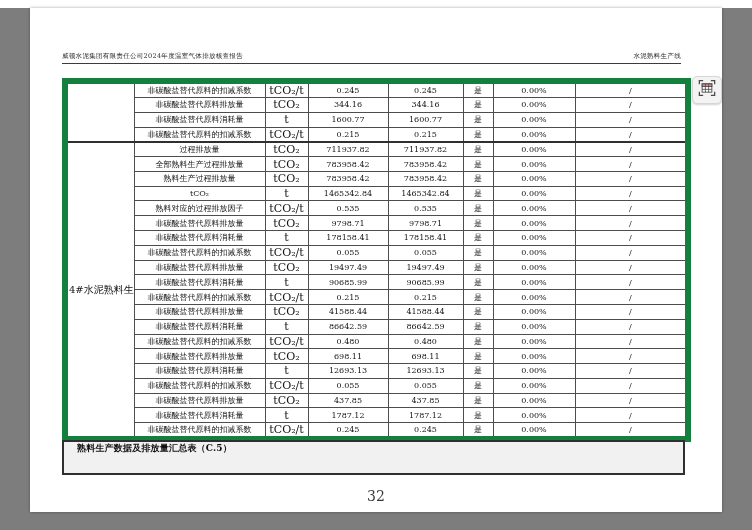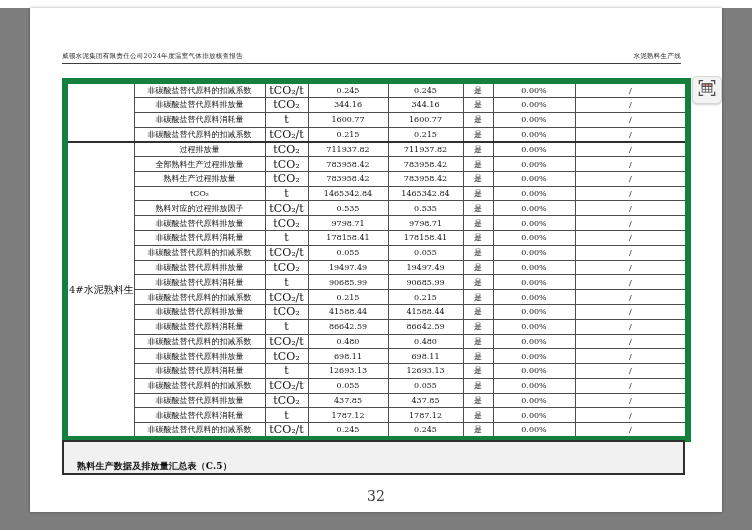--- a/index.html
+++ b/index.html
@@ -14,21 +14,21 @@
 
   .doc-table-wrap { position:absolute; left:32px; top:70px; width:623px; }
 
   table.emission { table-layout:fixed; width:623px; border-collapse:collapse; border:6px solid #15803d; }
   table.emission tr { height:14.79px; }
   table.emission td { border:1px solid #4d4d4d; font-size:8px; color:#141414; text-align:center; vertical-align:middle; padding:0 1px; overflow:hidden; white-space:nowrap; }
   table.emission td.unit-cell { font-size:11px; }
   table.emission tr.section-start td { border-top:2px solid #2f2f2f; }
   table.emission td.line-cell { font-size:10px; }
 
-  .summary-bar { position:relative; margin-top:-2px; width:623px; height:35px; border:2px solid #2f2f2f; background:#f1f1f1; display:flex; align-items:flex-end; padding-left:13px; }
+  .summary-bar { position:relative; margin-top:-2px; width:623px; height:35px; border:2px solid #2f2f2f; background:#f1f1f1; display:flex; align-items:flex-start; padding-left:13px; }
   .summary-bar .summary-title { font-size:9px; font-weight:bold; color:#111; letter-spacing:0.2px; }
 
   .page-number { position:absolute; left:0; top:480px; width:100%; text-align:center; font-size:14px; color:#3a3a3a; }
 
   .capture-btn { position:absolute; left:662px; top:68px; width:30px; height:28px; background:#f3f3f3; border:1px solid #d6d6d6; border-radius:5px; box-shadow:0 1px 2px rgba(0,0,0,0.18); display:flex; align-items:center; justify-content:center; cursor:pointer; }
 </style>
 </head>
 <body>
 
 <div class="top-strip"></div>

